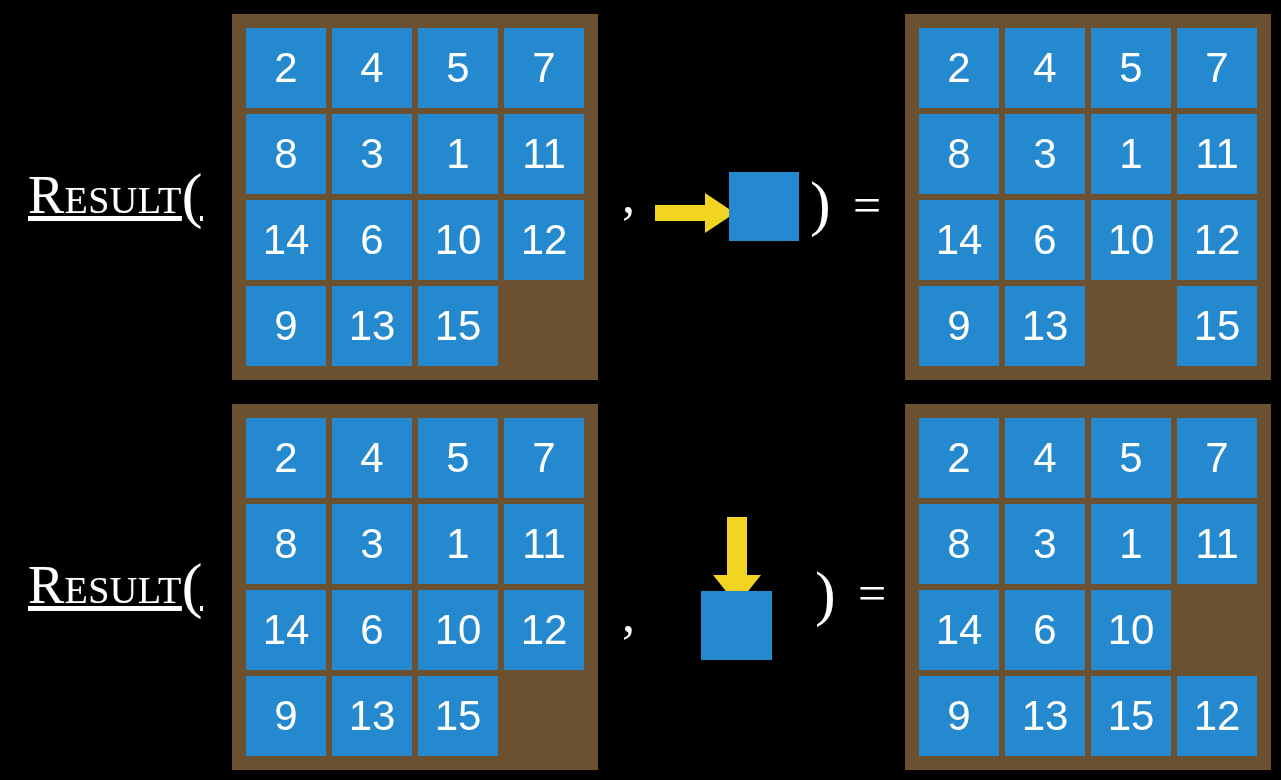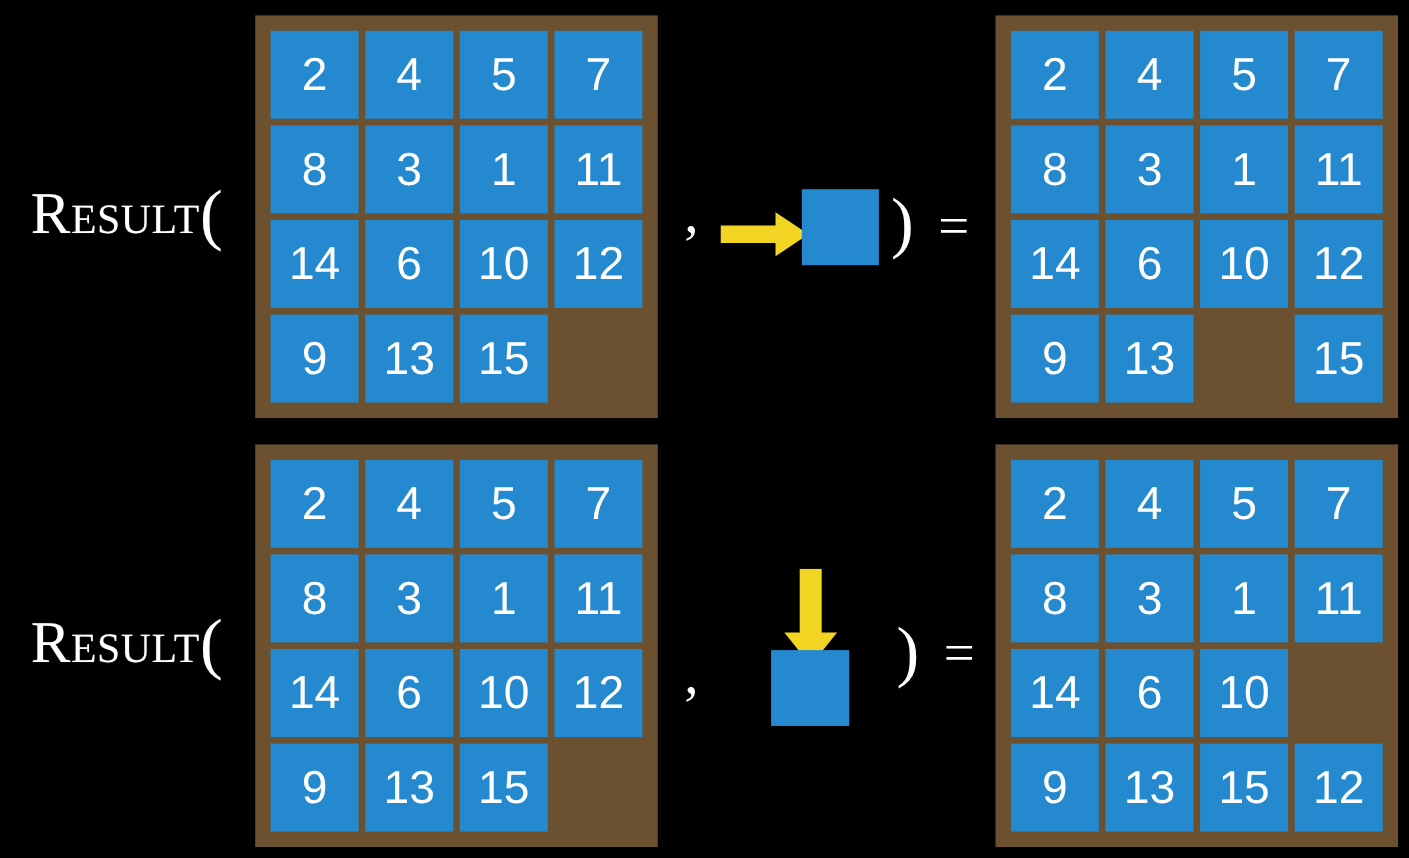--- a/index.html
+++ b/index.html
@@ -40,20 +40,21 @@
     top: 50%;
     transform: translateY(-50%);
     color: #ffffff;
     font-family: "Liberation Serif", serif;
     font-size: 54px;
     font-variant: small-caps;
     letter-spacing: 0.5px;
     white-space: nowrap;
     line-height: 1;
     text-shadow: 0 0 1px rgba(255,255,255,0.35);
+    text-decoration: underline;
   }
   .result-label .paren {
     font-variant: normal;
     font-size: 62px;
     vertical-align: -3px;
   }
 
   
   .board {
     position: absolute;

